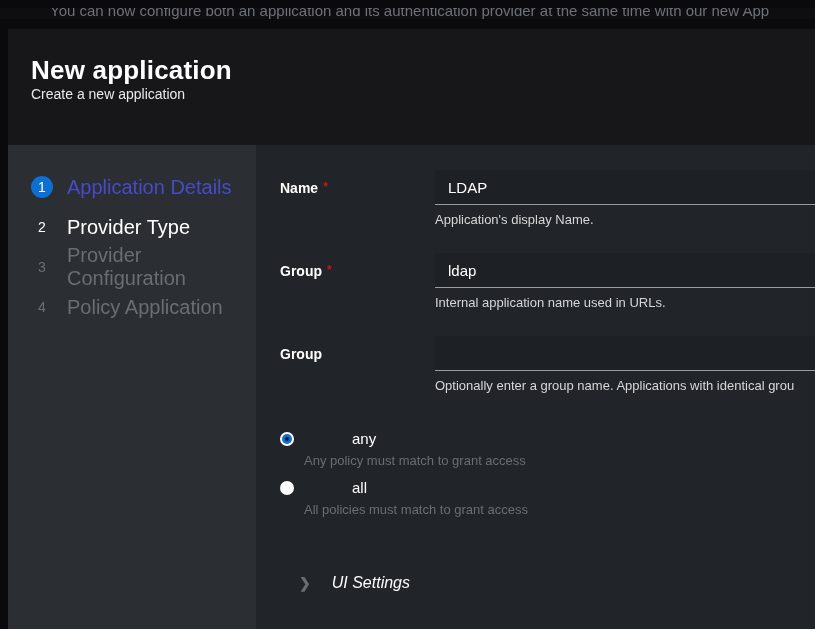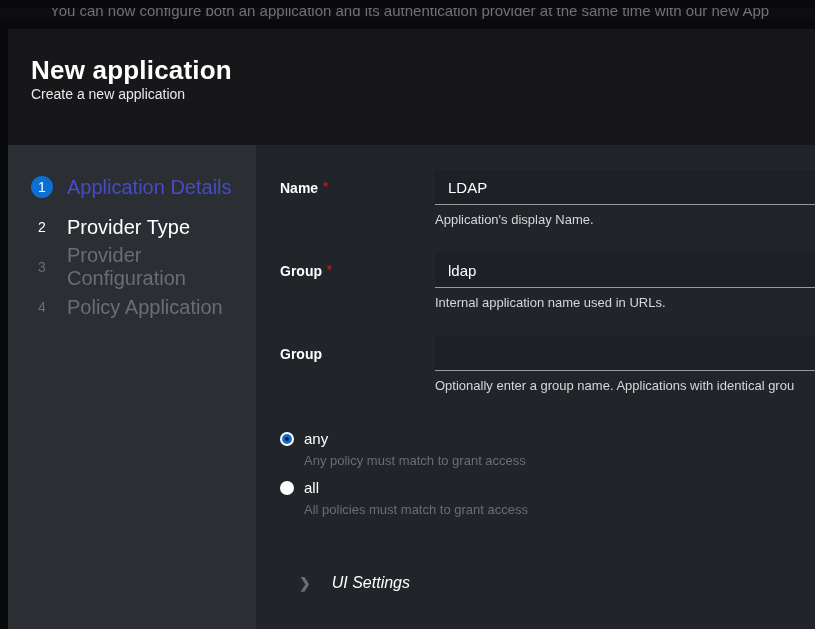--- a/index.html
+++ b/index.html
@@ -61,21 +61,21 @@
   .radio {
     width:14px; height:14px; border-radius:50%; background:#ffffff;
     position:relative; margin-right:10px; flex-shrink:0; cursor:pointer;
   }
   .radio.checked::after {
     content:''; position:absolute; inset:2px; border-radius:50%; background:#0d6fd2;
   }
   .radio.checked::before {
     content:''; position:absolute; inset:5px; border-radius:50%; background:#16191e; z-index:2;
   }
-  .radio-label { font-size:15px; color:#ffffff; cursor:pointer; }
+  .radio-label { font-size:15px; color:#ffffff; cursor:pointer;margin-left:48px; }
   .radio-help { margin-left:24px; margin-top:6px; font-size:13px; color:#6a6e73; }
   .expander { display:flex; align-items:center; margin-top:46px; cursor:pointer; }
   .chevron { color:#6a6e73; font-size:14px; font-weight:700; margin-left:19px; }
   .expander-label { margin-left:21px; font-size:16px; color:#ffffff;font-style:italic; }
 </style>
 </head>
 <body>
 
 <div class="banner">
   <span class="banner-text">You can now configure both an application and its authentication provider at the same time with our new App</span>

